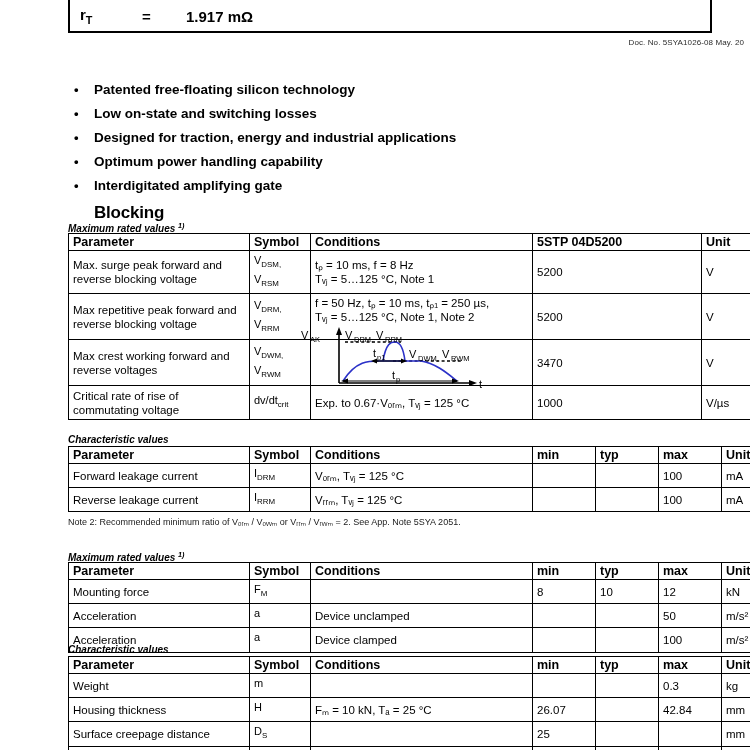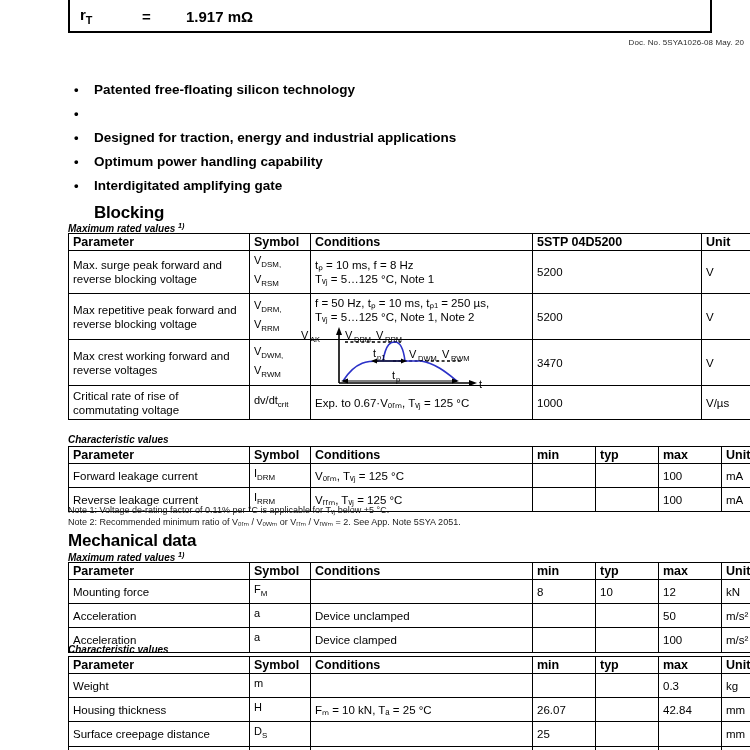--- a/index.html
+++ b/index.html
@@ -183,20 +183,21 @@
 
   <div class="doc-no">Doc. No. 5SYA1026-08 May. 20</div>
 
   <div class="features">
     <div class="feature">
       <span class="bullet">•</span>
       <span>Patented free-floating silicon technology</span>
     </div>
     <div class="feature">
       <span class="bullet">•</span>
+      <span>Low on-state and switching losses</span>
     </div>
     <div class="feature">
       <span class="bullet">•</span>
       <span>Designed for traction, energy and industrial applications</span>
     </div>
     <div class="feature">
       <span class="bullet">•</span>
       <span>Optimum power handling capability</span>
     </div>
     <div class="feature">
@@ -337,24 +338,22 @@
         <td class="sym-cell"><span>I</span><sub>RRM</sub></td>
         <td class="cond-cell">Vᵣᵣₘ, Tᵥⱼ = 125 °C</td>
         <td class="c-center"></td>
         <td class="c-center"></td>
         <td class="c-center">100</td>
         <td class="c-center">mA</td>
       </tr>
     </tbody>
   </table>
 
-  <div class="note" style="top:503px;">Note 1: Voltage de-rating factor of 0.11% per °C is applicable for Tᵥⱼ below +5 °C.</div>
   <div class="note" style="top:515px;">Note 2: Recommended minimum ratio of Vₒᵣₘ / Vₒᵥᵥₘ or Vᵣᵣₘ / Vᵣᵥᵥₘ = 2. See App. Note 5SYA 2051.</div>
 
-  <div class="sec-title" style="top:531px;">Mechanical data</div>
   <div class="sub-label" style="top:550px;"><span>Maximum rated values</span> <sup>1)</sup></div>
 
   <table class="dt" style="top:562px;">
     <thead>
       <tr>
         <th class="w-param2">Parameter</th>
         <th class="w-sym2">Symbol</th>
         <th class="w-cond2">Conditions</th>
         <th class="w-mtm c-center">min</th>
         <th class="w-mtm c-center">typ</th>

